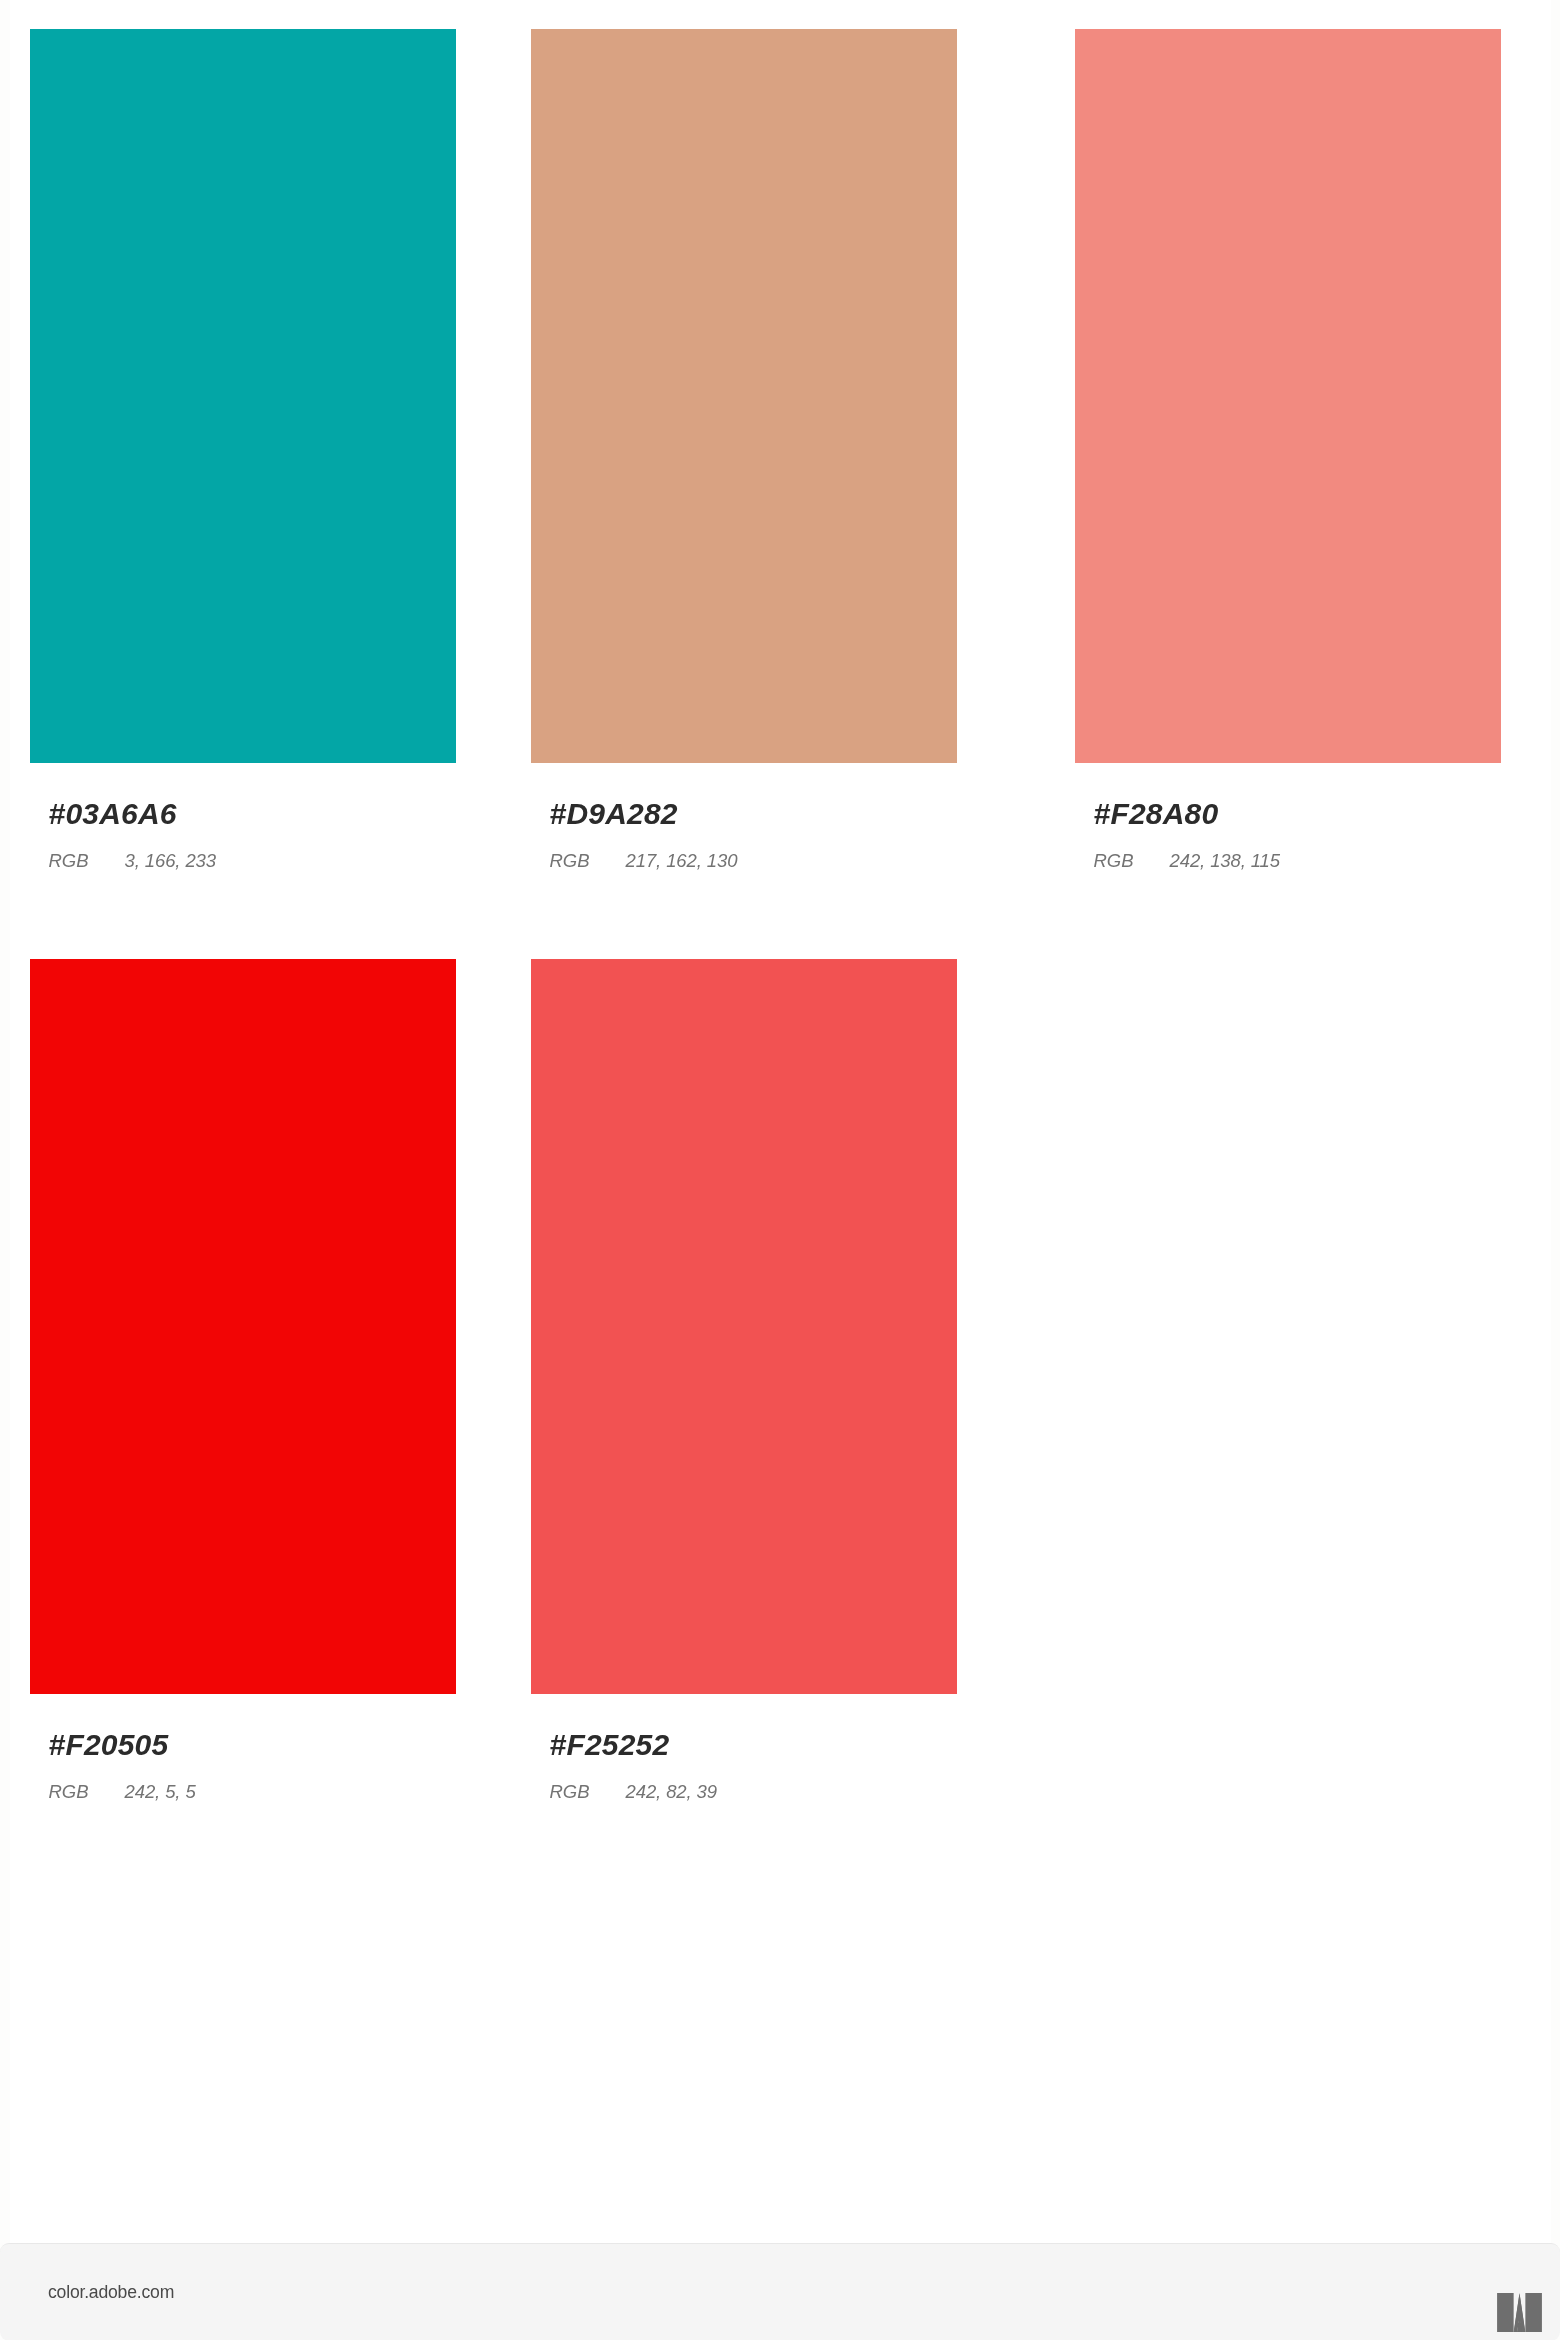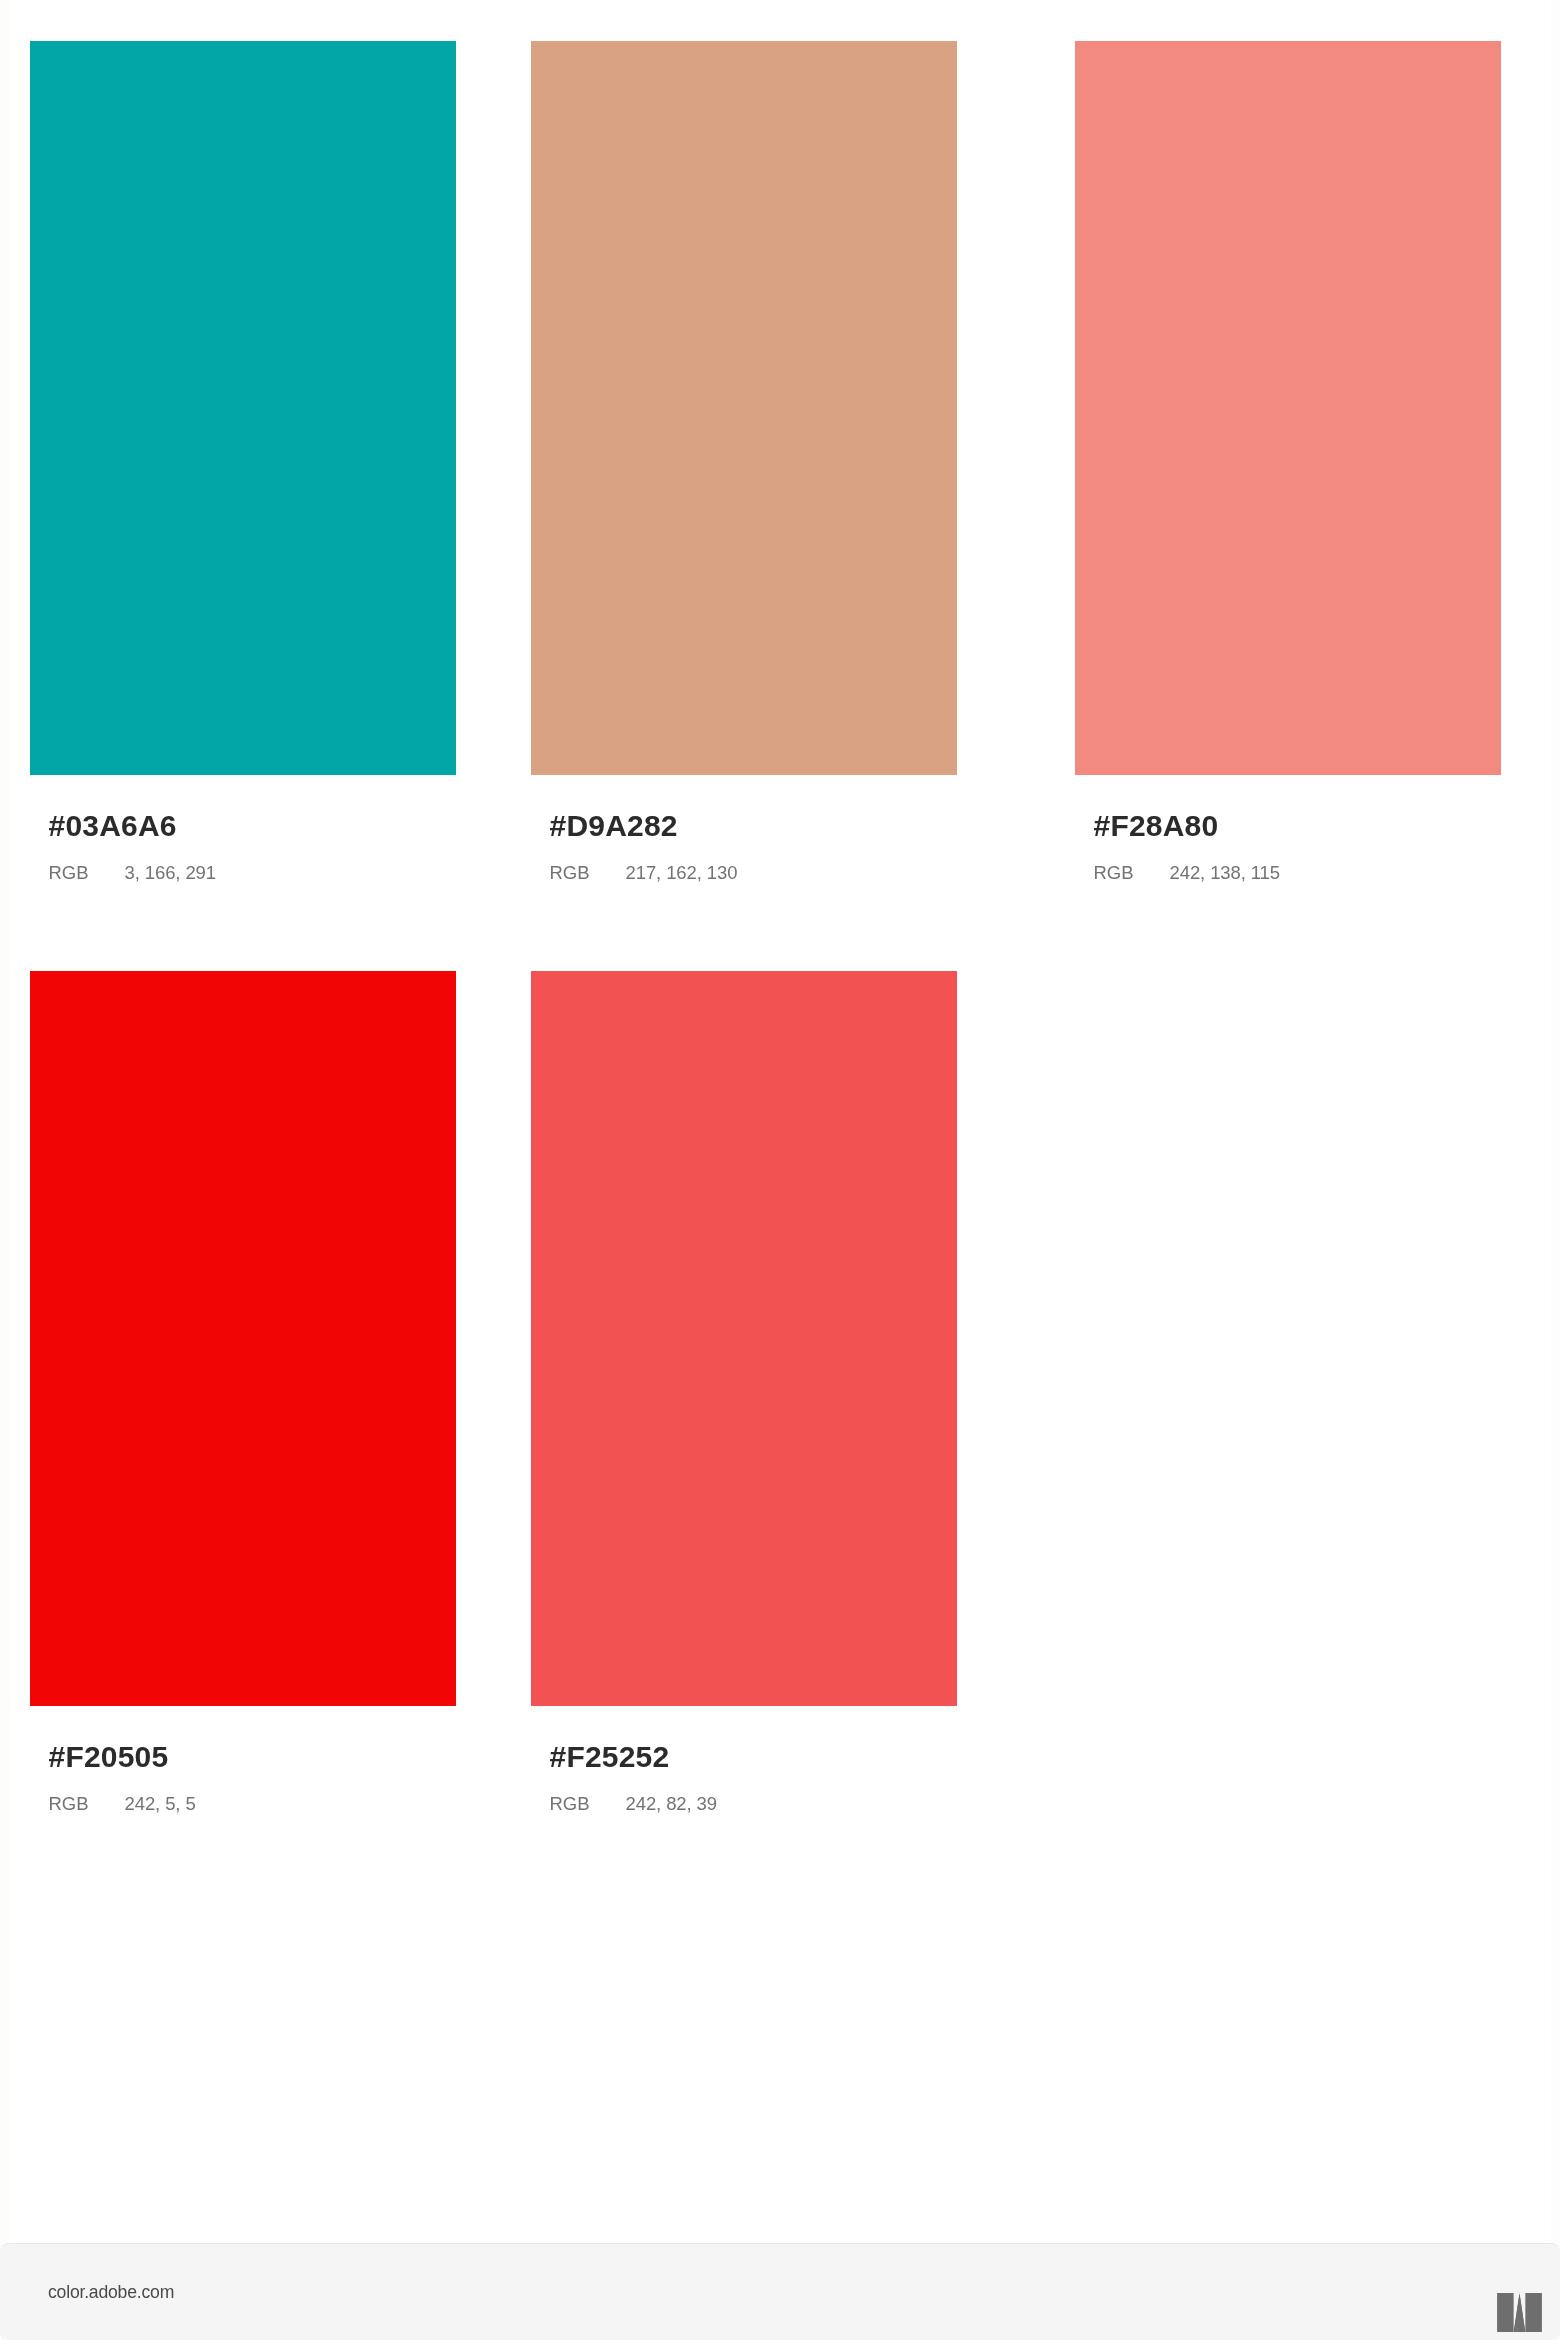--- a/index.html
+++ b/index.html
@@ -41,22 +41,23 @@
   .swatch-row {
     position: absolute;
     left: 30px;
     width: 1502px;
   }
   .row-1 { top: 29px; }
   .row-2 { top: 959px; }
 
   .swatch-card {
     position: absolute;
-    top: 12px;
+    top: 0;
     width: 426px;
+    font-style: italic;
   }
   .swatch-card.col-1 { left: 0px; }
   .swatch-card.col-2 { left: 501px; }
   .swatch-card.col-3 { left: 1003px; padding-left: 42px; }
 
   .swatch-chip {
     display: block;
     width: 100%;
   }
   .row-1 .swatch-chip { height: 734px; }
@@ -130,21 +131,21 @@
 <div class="palette">
 
   <div class="swatch-row row-1">
 
     <div class="swatch-card col-1">
       <div class="swatch-chip" style="background:#03A6A6"></div>
       <div class="swatch-meta">
         <div class="hex-label">#03A6A6</div>
         <div class="rgb-line">
           <span class="rgb-key">RGB</span>
-          <span class="rgb-value">3, 166, 291</span>
+          <span class="rgb-value">3, 166, 233</span>
         </div>
       </div>
     </div>
 
     <div class="swatch-card col-2">
       <div class="swatch-chip" style="background:#D9A282"></div>
       <div class="swatch-meta">
         <div class="hex-label">#D9A282</div>
         <div class="rgb-line">
           <span class="rgb-key">RGB</span>

